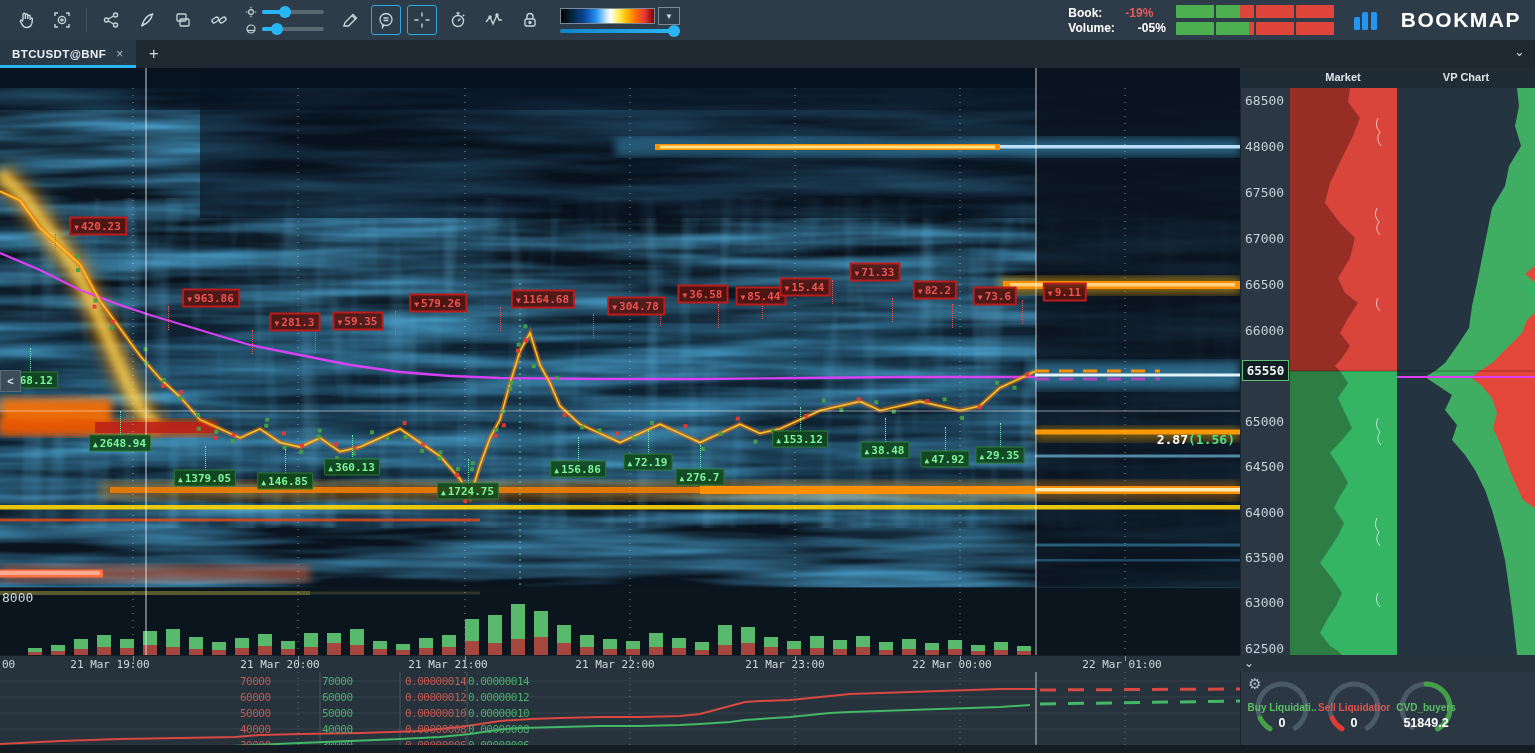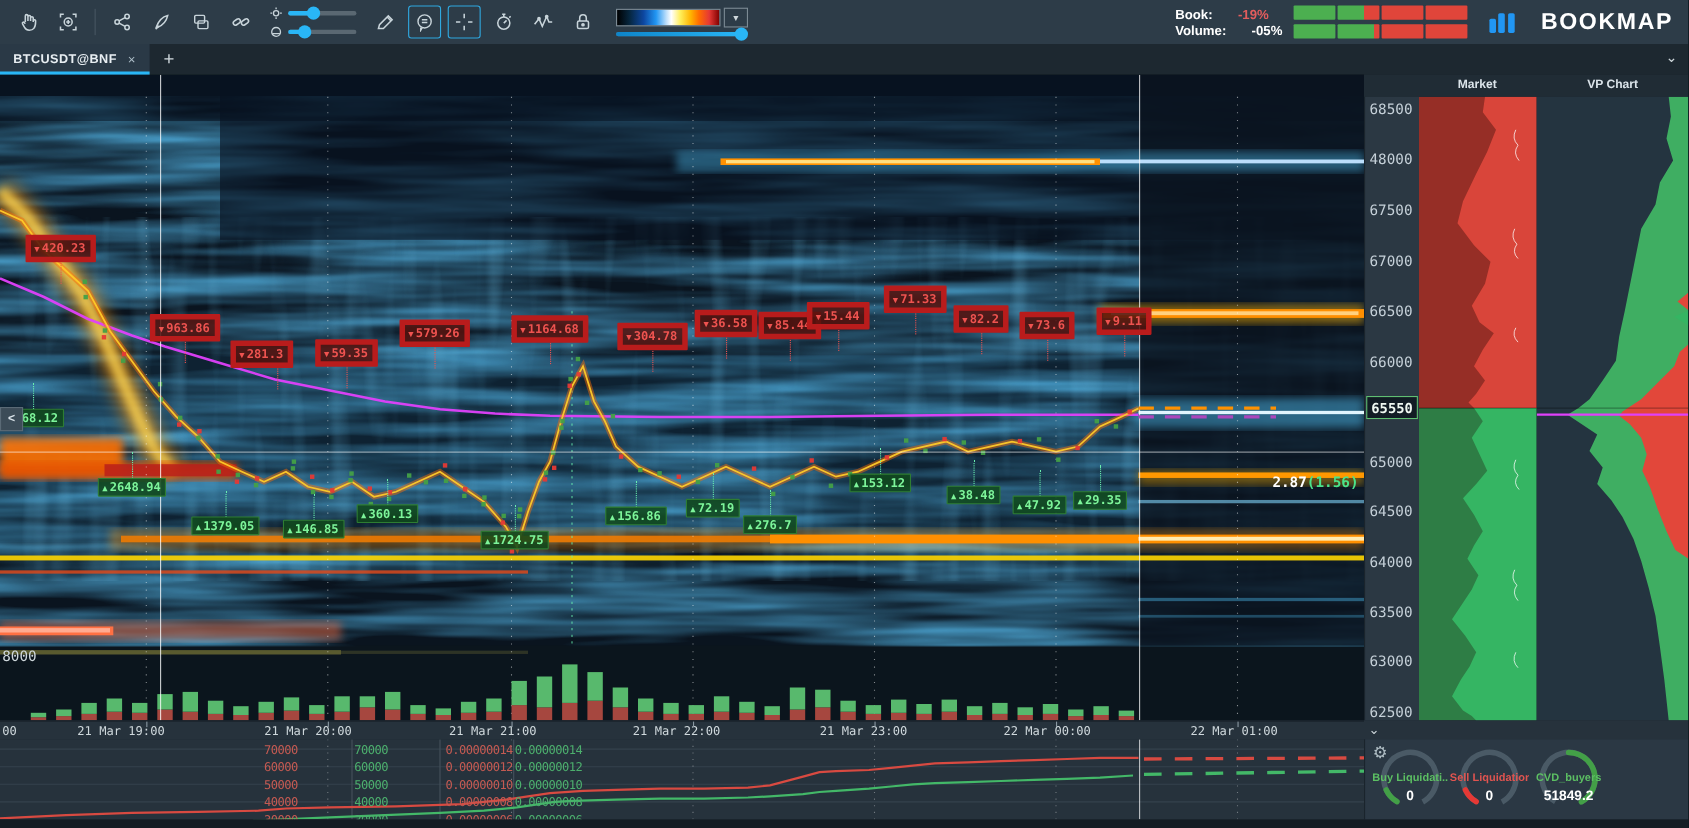--- a/index.html
+++ b/index.html
@@ -50,21 +50,21 @@
   
   .right-header { position:absolute; left:1240px; top:68px; width:295px; height:20px; background:#202c35; color:#dbe4ea; font-size:11px; font-weight:bold; }
   .right-header span { position:absolute; top:3px; transform:translateX(-50%); }
 
   
   .chart { position:absolute; left:0; top:68px; width:1240px; height:587px; background:#0a141f; }
   .chart svg { position:absolute; left:0; top:0; }
   .bubble { position:absolute; transform:translate(-50%,-50%); padding:1px 4px 1px 3px; font:bold 11px "DejaVu Sans Mono", monospace; white-space:nowrap; border-radius:1px; z-index:5; }
   .bubble .arr { font-size:8px; margin-right:2px; }
   .bubble.up { background:rgba(16,72,27,.88); border:1px solid #2e7d32; color:#7df59a; }
-  .bubble.down { background:rgba(84,18,14,.88); border:5px solid #b91c1c; color:#ef5350; }
+  .bubble.down { background:rgba(84,18,14,.88); border:2px solid #b91c1c; color:#ef5350;margin-left:43px; }
   .stem { position:absolute; width:0; border-left:1px dotted; z-index:4; }
   .px-line-label { position:absolute; left:1035px; top:364px; width:200px; text-align:right; font:bold 13px "DejaVu Sans Mono", monospace; z-index:6; }
   .px-line-label .w { color:#fff; } .px-line-label .g { color:#4be38a; }
   .chart-left-label { position:absolute; left:2px; top:522px; color:#cfd8dc; font:13px "DejaVu Sans Mono", monospace; z-index:6; }
   .collapse-btn { position:absolute; left:0; top:302px; width:21px; height:22px; background:#3c4c58; border:1px solid #5a6a76; color:#dfe8ee; font:bold 11px "Liberation Sans",sans-serif; display:flex; align-items:center; justify-content:center; cursor:pointer; z-index:7; }
 
   
   .price-axis { position:absolute; left:1240px; top:88px; width:50px; height:567px; background:#2b3843; border-left:1px solid #1a242c; }
   .ptick { position:absolute; left:4px; transform:translateY(-50%); color:#c5d0d8; font:13px "DejaVu Sans Mono", monospace; }
   .pcur { position:absolute; left:1px; top:272px; width:47px; height:21px; background:#121c24; border:1.5px solid #5fbf72; color:#eef7f0; font:bold 12.5px "DejaVu Sans Mono", monospace; display:flex; align-items:center; justify-content:center; z-index:3; }
@@ -541,21 +541,21 @@
         <div class="bubble up" style="left: 885px; top: 382px;"><span class="arr">▲</span>38.48</div>
         <div class="stem" style="left: 945px; top: 359px; height: 24px; border-color: rgb(105, 240, 174);"></div>
         <div class="bubble up" style="left: 945px; top: 391px;"><span class="arr">▲</span>47.92</div>
         <div class="stem" style="left: 1000px; top: 355px; height: 24px; border-color: rgb(105, 240, 174);"></div>
         <div class="bubble up" style="left: 1000px; top: 387px;"><span class="arr">▲</span>29.35</div>
         <div class="stem" style="left: 55px; top: 166px; height: 24px; border-color: rgb(239, 83, 80);"></div>
         <div class="bubble down" style="left: 55px; top: 158px;"><span class="arr">▼</span>420.23</div>
         <div class="stem" style="left: 168px; top: 238px; height: 24px; border-color: rgb(239, 83, 80);"></div>
         <div class="bubble down" style="left: 168px; top: 230px;"><span class="arr">▼</span>963.86</div>
         <div class="stem" style="left: 252px; top: 262px; height: 24px; border-color: rgb(239, 83, 80);"></div>
-        <div class="bubble down" style="left: 238px; top: 254px;"><span class="arr">▼</span>281.3</div>
+        <div class="bubble down" style="left: 252px; top: 254px;"><span class="arr">▼</span>281.3</div>
         <div class="stem" style="left: 315px; top: 261px; height: 24px; border-color: rgb(239, 83, 80);"></div>
         <div class="bubble down" style="left: 315px; top: 253px;"><span class="arr">▼</span>59.35</div>
         <div class="stem" style="left: 395px; top: 243px; height: 24px; border-color: rgb(239, 83, 80);"></div>
         <div class="bubble down" style="left: 395px; top: 235px;"><span class="arr">▼</span>579.26</div>
         <div class="stem" style="left: 500px; top: 239px; height: 24px; border-color: rgb(239, 83, 80);"></div>
         <div class="bubble down" style="left: 500px; top: 231px;"><span class="arr">▼</span>1164.68</div>
         <div class="stem" style="left: 593px; top: 246px; height: 24px; border-color: rgb(239, 83, 80);"></div>
         <div class="bubble down" style="left: 593px; top: 238px;"><span class="arr">▼</span>304.78</div>
         <div class="stem" style="left: 660px; top: 234px; height: 24px; border-color: rgb(239, 83, 80);"></div>
         <div class="bubble down" style="left: 660px; top: 226px;"><span class="arr">▼</span>36.58</div>

